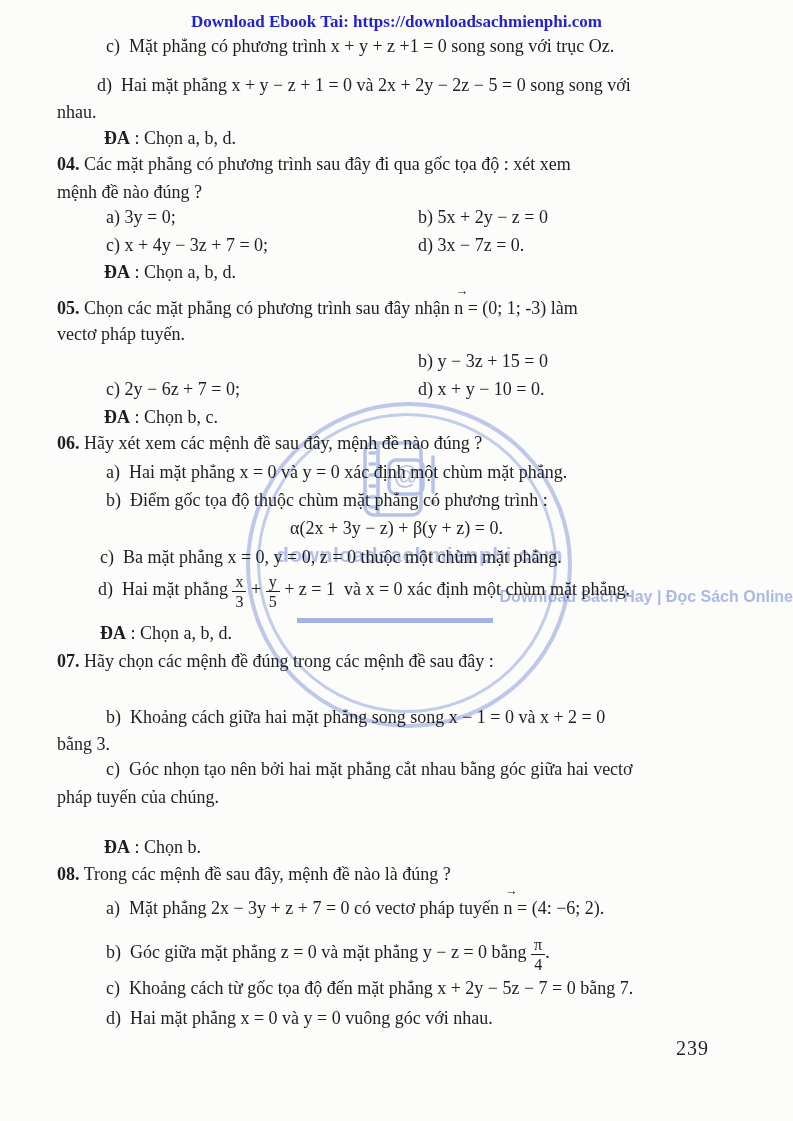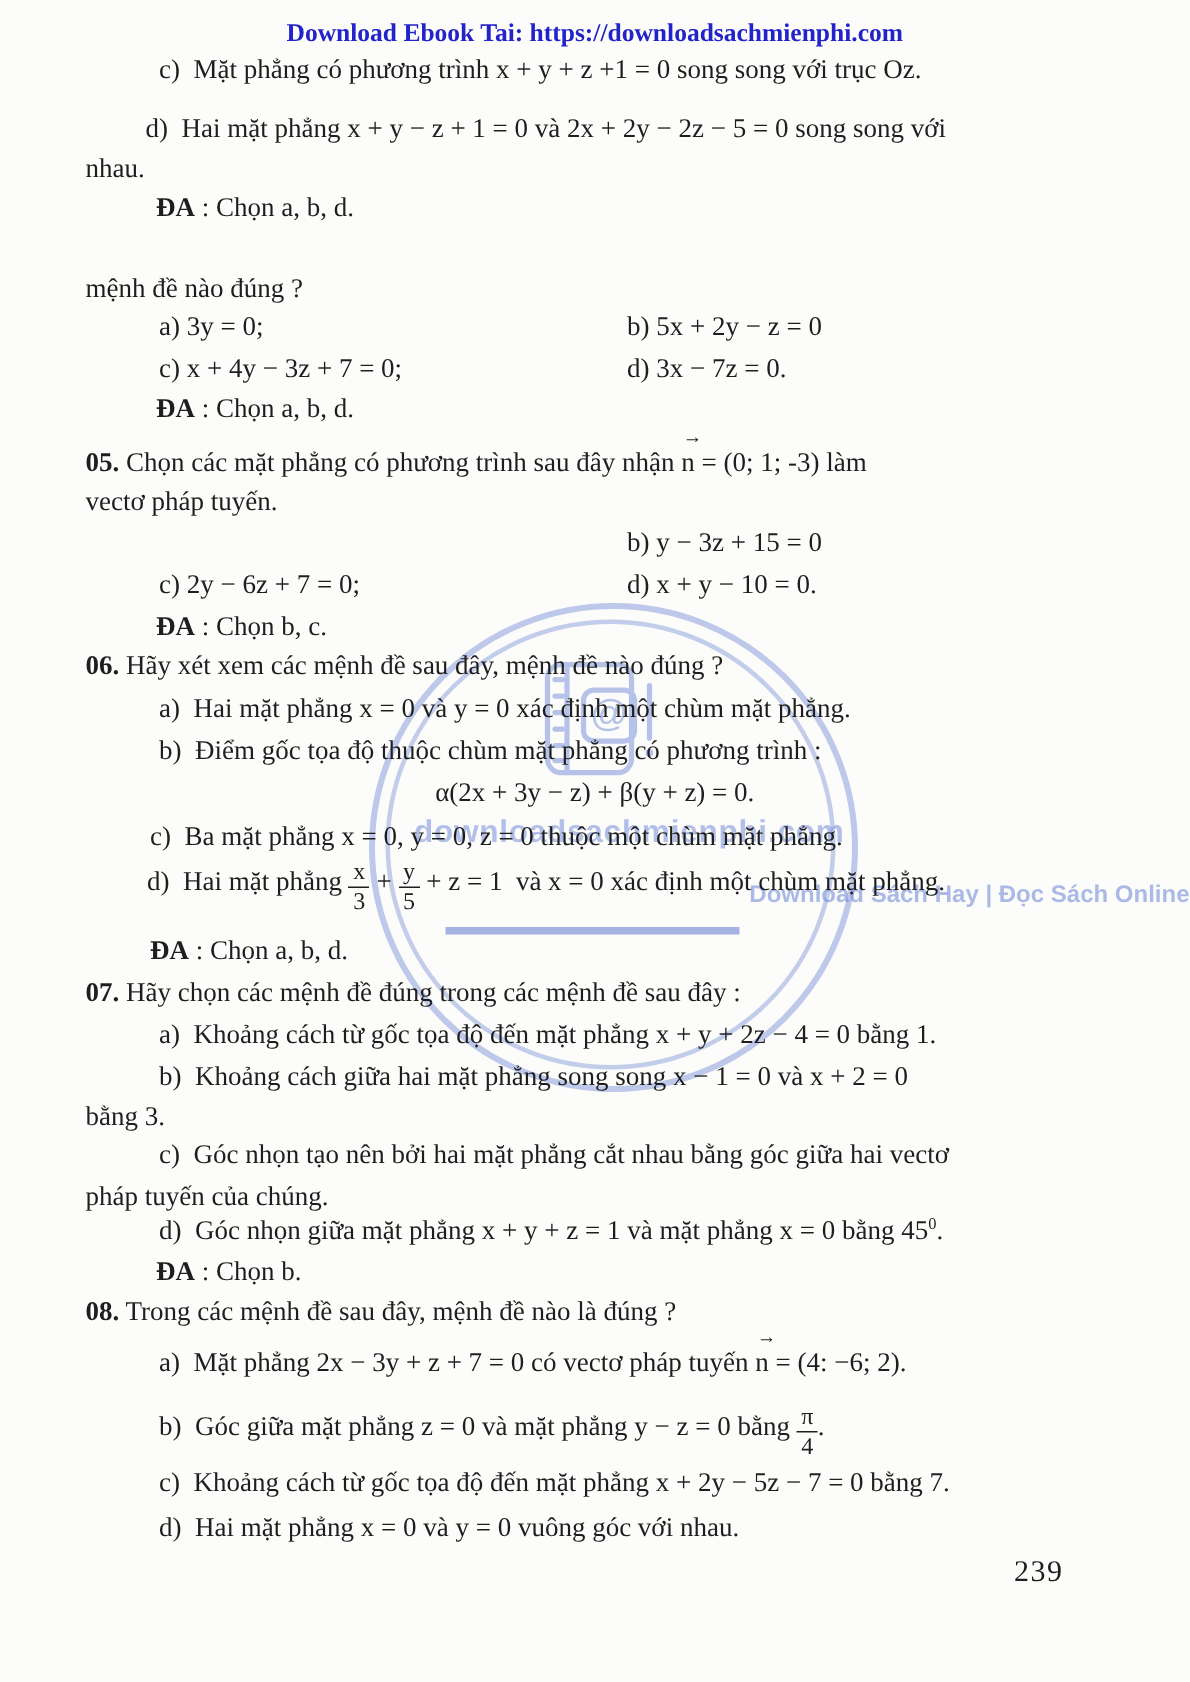--- a/index.html
+++ b/index.html
@@ -66,20 +66,21 @@
     <div class="wm-bar"></div>
   </div>
 
   <div class="ln center hdr" style="top:10px">Download Ebook Tai: https://downloadsachmienphi.com</div>
 
   <div class="ln" style="left:106px;top:34px">c)  Mặt phẳng có phương trình x + y + z +1 = 0 song song với trục Oz.</div>
   <div class="ln" style="left:97px;top:73px">d)  Hai mặt phẳng x + y − z + 1 = 0 và 2x + 2y − 2z − 5 = 0 song song với</div>
   <div class="ln" style="left:57px;top:100px">nhau.</div>
   <div class="ln" style="left:104px;top:126px"><b>ĐA</b><span> : Chọn a, b, d.</span></div>
 
+  <div class="ln" style="left:57px;top:152px"><b>04.</b><span> Các mặt phẳng có phương trình sau đây đi qua gốc tọa độ : xét xem</span></div>
   <div class="ln" style="left:57px;top:180px">mệnh đề nào đúng ?</div>
   <div class="ln" style="left:106px;top:205px">a) 3y = 0;</div>
   <div class="ln" style="left:418px;top:205px">b) 5x + 2y − z = 0</div>
   <div class="ln" style="left:106px;top:233px">c) x + 4y − 3z + 7 = 0;</div>
   <div class="ln" style="left:418px;top:233px">d) 3x − 7z = 0.</div>
   <div class="ln" style="left:104px;top:260px"><b>ĐA</b><span> : Chọn a, b, d.</span></div>
 
   <div class="ln" style="left:57px;top:296px"><b>05.</b><span> Chọn các mặt phẳng có phương trình sau đây nhận </span><span class="vec"><span class="arr">→</span><span>n</span></span><span> = (0; 1; -3) làm</span></div>
   <div class="ln" style="left:57px;top:322px">vectơ pháp tuyến.</div>
   <div class="ln" style="left:418px;top:349px">b) y − 3z + 15 = 0</div>
@@ -89,26 +90,24 @@
 
   <div class="ln" style="left:57px;top:431px"><b>06.</b><span> Hãy xét xem các mệnh đề sau đây, mệnh đề nào đúng ?</span></div>
   <div class="ln" style="left:106px;top:460px">a)  Hai mặt phẳng x = 0 và y = 0 xác định một chùm mặt phẳng.</div>
   <div class="ln" style="left:106px;top:488px">b)  Điểm gốc tọa độ thuộc chùm mặt phẳng có phương trình :</div>
   <div class="ln center" style="top:516px">α(2x + 3y − z) + β(y + z) = 0.</div>
   <div class="ln" style="left:100px;top:545px">c)  Ba mặt phẳng x = 0, y = 0, z = 0 thuộc một chùm mặt phẳng.</div>
   <div class="ln" style="left:98px;top:573px"><span>d)  Hai mặt phẳng </span><span class="frac"><span class="num">x</span><span class="den">3</span></span><span> + </span><span class="frac"><span class="num">y</span><span class="den">5</span></span><span> + z = 1  và x = 0 xác định một chùm mặt phẳng.</span></div>
   <div class="ln" style="left:100px;top:621px"><b>ĐA</b><span> : Chọn a, b, d.</span></div>
 
   <div class="ln" style="left:57px;top:649px"><b>07.</b><span> Hãy chọn các mệnh đề đúng trong các mệnh đề sau đây :</span></div>
-  <div class="ln" style="left:106px;top:677px">a)  Khoảng cách từ gốc tọa độ đến mặt phẳng x + y + 2z − 4 = 0 bằng 1.</div>
   <div class="ln" style="left:106px;top:705px">b)  Khoảng cách giữa hai mặt phẳng song song x − 1 = 0 và x + 2 = 0</div>
   <div class="ln" style="left:57px;top:732px">bằng 3.</div>
   <div class="ln" style="left:57px;top:785px">pháp tuyến của chúng.</div>
   <div class="ln" style="left:106px;top:757px">c)  Góc nhọn tạo nên bởi hai mặt phẳng cắt nhau bằng góc giữa hai vectơ</div>
-  <div class="ln" style="left:106px;top:808px"><span>d)  Góc nhọn giữa mặt phẳng x + y + z = 1 và mặt phẳng x = 0 bằng 45</span><sup>0</sup><span>.</span></div>
   <div class="ln" style="left:104px;top:835px"><b>ĐA</b><span> : Chọn b.</span></div>
 
   <div class="ln" style="left:57px;top:862px"><b>08.</b><span> Trong các mệnh đề sau đây, mệnh đề nào là đúng ?</span></div>
   <div class="ln" style="left:106px;top:896px"><span>a)  Mặt phẳng 2x − 3y + z + 7 = 0 có vectơ pháp tuyến </span><span class="vec"><span class="arr">→</span><span>n</span></span><span> = (4: −6; 2).</span></div>
   <div class="ln" style="left:106px;top:936px"><span>b)  Góc giữa mặt phẳng z = 0 và mặt phẳng y − z = 0 bằng </span><span class="frac"><span class="num">π</span><span class="den">4</span></span><span>.</span></div>
   <div class="ln" style="left:106px;top:976px">c)  Khoảng cách từ gốc tọa độ đến mặt phẳng x + 2y − 5z − 7 = 0 bằng 7.</div>
   <div class="ln" style="left:106px;top:1006px">d)  Hai mặt phẳng x = 0 và y = 0 vuông góc với nhau.</div>
 
   <div class="ln pagenum" style="left:676px;top:1036px">239</div>
   <div class="ln center ftr" style="top:1091px">Tron Bo SGK: https://bookgiaokhoa.com</div>

